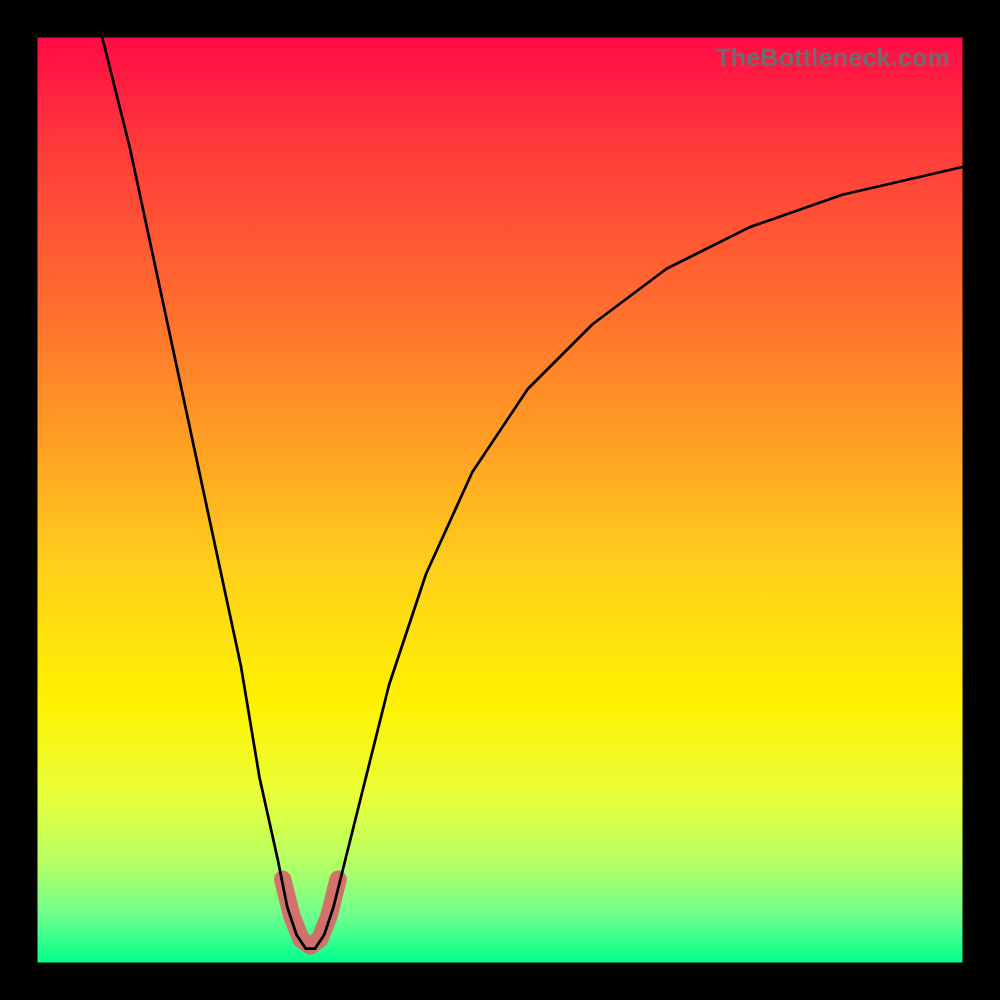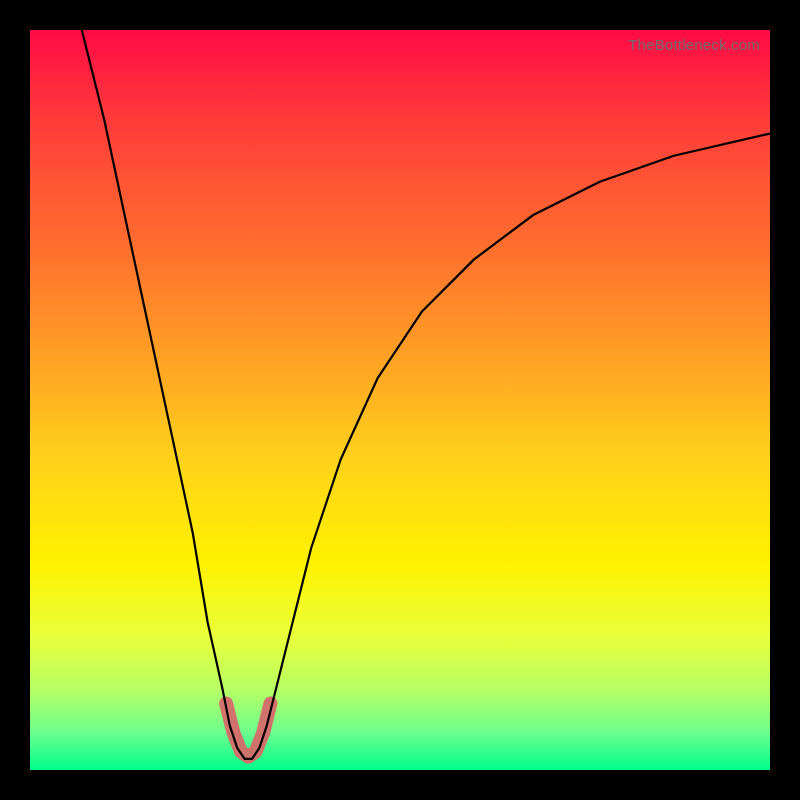--- a/index.html
+++ b/index.html
@@ -27,22 +27,22 @@
       #e8ff3a 82%,
       #b8ff64 89%,
       #6cff8e 95%,
       #00ff8c 100%);
   }
   .watermark {
     position: absolute;
     top: 6px;
     right: 10px;
     color: #6d6d6d;
-    font-size: 15px;
-    font-weight: 400;
+    font-size: 20px;
+    font-weight: 700;
     letter-spacing: 0.2px;
     z-index: 5;
   }
   svg.plot {
     position: absolute;
     left: 0;
     top: 0;
     width: 740px;
     height: 740px;
     overflow: visible;

